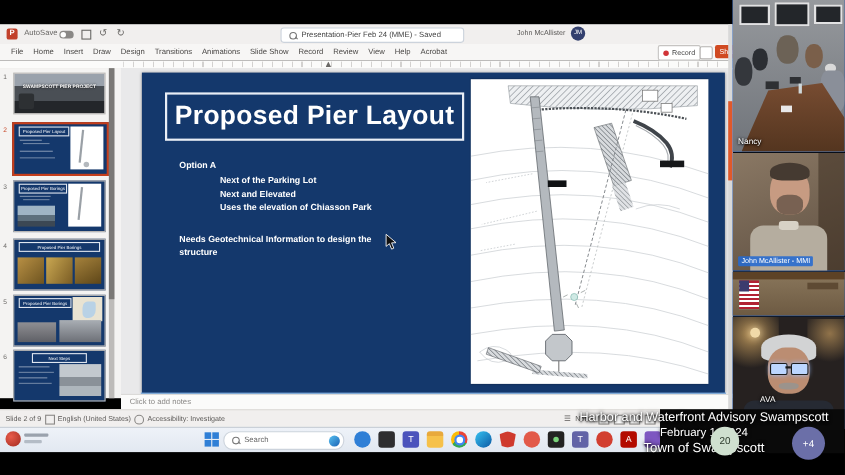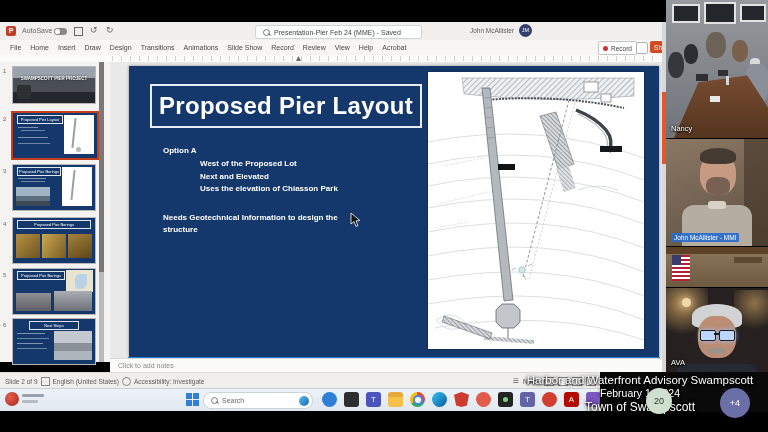--- a/index.html
+++ b/index.html
@@ -185,21 +185,21 @@
     <div style="width:5px;height:210px;background:#7a7876;"></div>
   </div>
 
   <div class="abs workspace"></div>
   <div class="abs slide">
     <div class="slide-titlebox">
       <span class="slide-title">Proposed Pier Layout</span>
     </div>
     <div class="stext" style="left:34px;top:79px;">Option A</div>
     <div class="stext" style="left:71px;top:92px;line-height:12.5px;">
-      <div>West of the Proposed Lot</div>
+      <div>Next of the Parking Lot</div>
       <div>Next and Elevated</div>
       <div>Uses the elevation of Chiasson Park</div>
     </div>
     <div class="stext" style="left:34px;top:146px;width:192px;">Needs Geotechnical Information to design the structure</div>
 
     <div class="drawpanel">
       <svg width="216" height="277" viewBox="0 0 216 277">
         <defs>
           <pattern id="h1" width="4" height="4" patternTransform="rotate(45)" patternUnits="userSpaceOnUse">
             <rect width="4" height="4" fill="#eef0f2"></rect>
@@ -366,21 +366,21 @@
     <div class="abs" style="left:0;top:0;width:42px;height:52px;background:radial-gradient(circle at 40% 30%,rgba(202,160,95,.85),transparent 70%);"></div>
     <div class="abs" style="left:68px;top:2px;width:34px;height:44px;background:radial-gradient(circle at 60% 30%,rgba(190,150,92,.7),transparent 70%);"></div>
     <div class="abs" style="left:16px;top:10px;width:9px;height:9px;border-radius:50%;background:#f0d9a8;box-shadow:0 0 8px #f5e0b0;"></div>
     <div class="blob" style="left:26px;top:16px;width:50px;height:24px;background:#d2d3d4;border-radius:50% 50% 20% 20%;"></div>
     <div class="blob" style="left:32px;top:28px;width:38px;height:42px;background:#bb8d72;border-radius:42%;"></div>
     <div class="abs" style="left:34px;top:42px;width:14px;height:9px;background:#bcd6ff;border:1px solid #1c1c1c;border-radius:2px;box-shadow:0 0 5px #9fc0ff;"></div>
     <div class="abs" style="left:53px;top:42px;width:14px;height:9px;background:#bcd6ff;border:1px solid #1c1c1c;border-radius:2px;box-shadow:0 0 5px #9fc0ff;"></div>
     <div class="abs" style="left:48px;top:45px;width:5px;height:2px;background:#1c1c1c;"></div>
     <div class="blob" style="left:42px;top:60px;width:18px;height:6px;background:#9b938c;border-radius:40%;"></div>
     <div class="abs" style="left:10px;top:76px;width:82px;height:26px;background:#262a33;border-radius:10px 10px 0 0;"></div>
-    <span class="vlabel" style="top:70px;">AVA</span>
+    <span class="vlabel" style="top:70px;margin-left:20px;">AVA</span>
   </div>
 
   <div class="abs ovblack"></div>
   <div class="abs ovtext">
     <div class="ovl1">Harbor and Waterfront Advisory Swampscott</div>
     <div class="ovl2">February 1, 2024</div>
     <div class="ovl3">Town of Swampscott</div>
   </div>
   <div class="badge" style="left:646px;top:388px;width:26px;height:26px;background:#cfe0cf;color:#2c3a2c;font-size:9px;">20</div>
   <div class="badge" style="left:720px;top:388px;width:30px;height:30px;background:#6b6fa8;color:#fff;font-size:9px;">+4</div>

